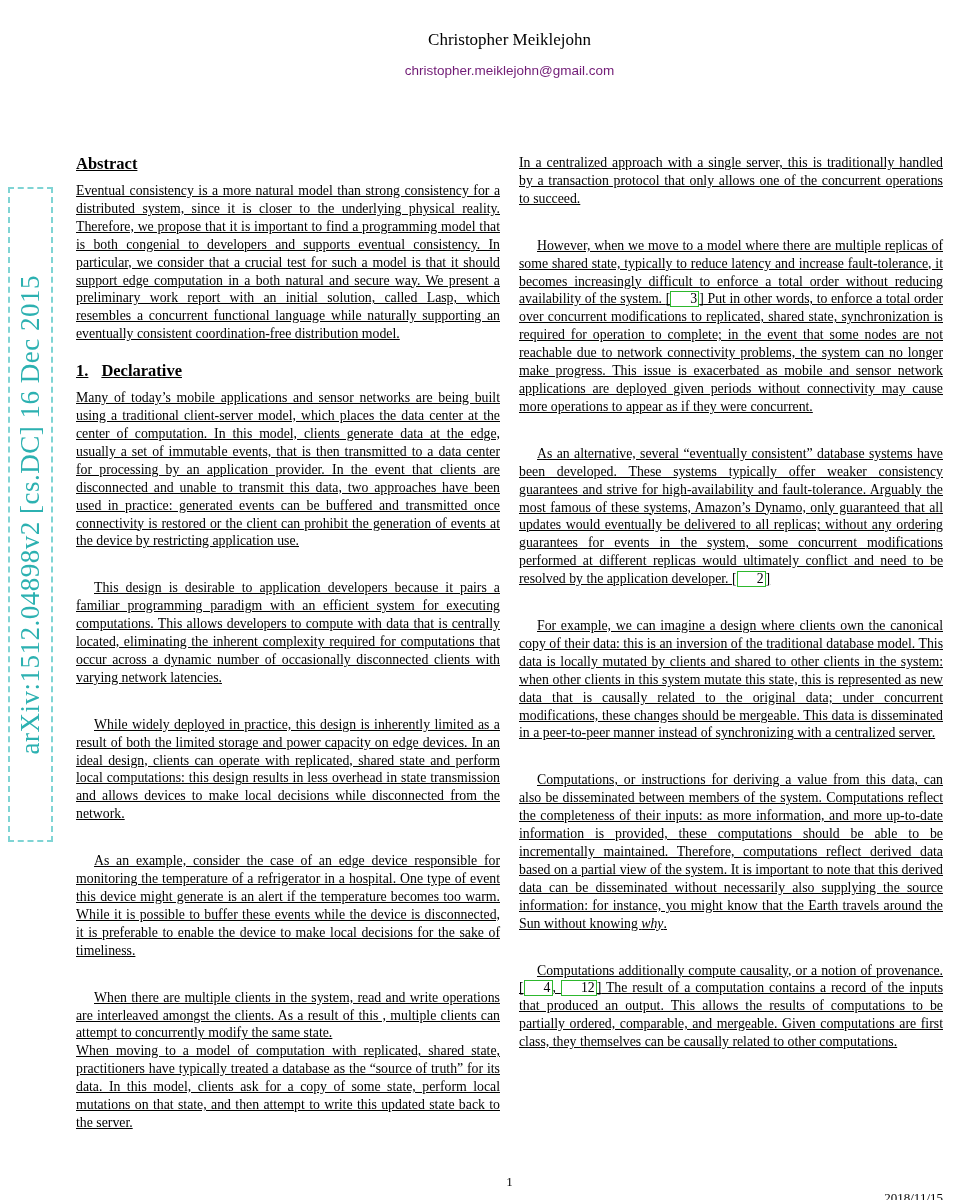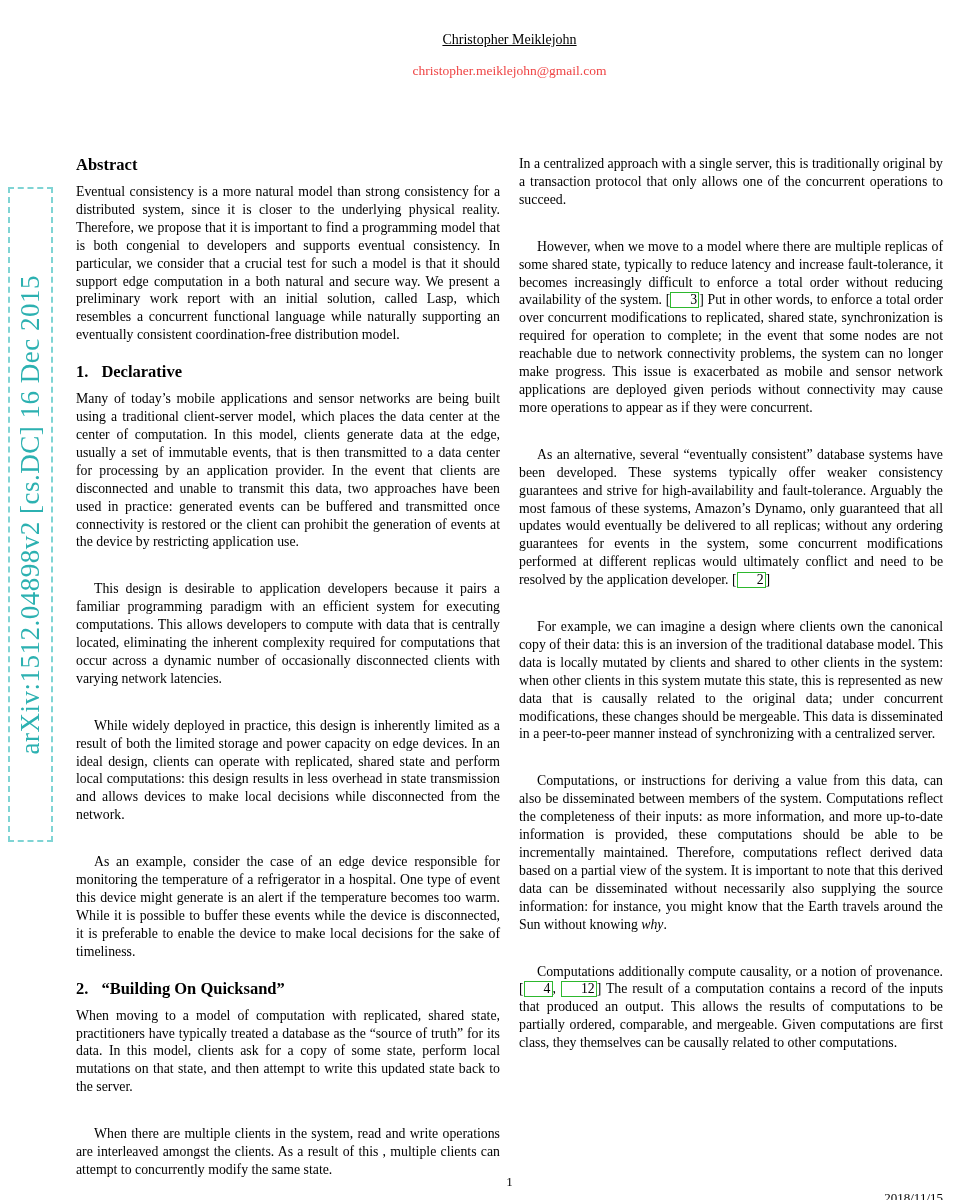--- a/index.html
+++ b/index.html
@@ -11,29 +11,29 @@
   .page{
     position:relative;width:971px;height:1200px;margin:0 auto;
     background:#ffffff;color:#000;overflow:hidden;
     font-family:"Liberation Serif", serif;
   }
   .content{position:absolute;left:76px;right:28px;top:0;}
   .paper-title{
     font-size:28px;font-weight:bold;text-align:center;
     margin:6px 0 0 0;line-height:34px;letter-spacing:0.2px;
   }
-  .author{ text-align:center;font-size:14px;margin-top:30px;line-height:20px;text-decoration:underline; }
+  .author{ text-align:center;font-size:17px;margin-top:30px;line-height:20px; }
   .email{
     text-align:center;font-size:13.5px;margin-top:13px;
-    font-family:Liberation Serif, serif;color:#ef4444;
+    font-family:Liberation Sans, sans-serif;color:#701a75;
   }
   .columns{display:flex;gap:19px;margin-top:76px;}
   .col{
     flex:1;min-width:0;text-align:justify;
-    font-size:13.8px;line-height:17.9px;
+    font-size:13.8px;line-height:17.9px;text-decoration:underline;
   }
   h2.sec{
     font-size:16.5px;font-weight:bold;text-align:left;
     margin:18px 0 8px 0;line-height:20px;
   }
   h2.sec:first-child{margin-top:0;}
   h2.sec .sec-num{margin-right:13px;}
   p.para{margin:0;padding:0;}
   p.para.indent{text-indent:18px;margin-top:29px;}
   .cite{white-space:nowrap;}
@@ -77,26 +77,25 @@
 
     <div class="columns">
       <div class="col" id="col-left">
           <h2 class="sec"><span>Abstract</span></h2>
           <p class="para">Eventual consistency is a more natural model than strong consistency for a distributed system, since it is closer to the underlying physical reality. Therefore, we propose that it is important to find a programming model that is both congenial to developers and supports eventual consistency. In particular, we consider that a crucial test for such a model is that it should support edge computation in a both natural and secure way. We present a preliminary work report with an initial solution, called Lasp, which resembles a concurrent functional language while naturally supporting an eventually consistent coordination-free distribution model.</p>
           <h2 class="sec"><span class="sec-num">1.</span><span>Declarative</span></h2>
           <p class="para">Many of today’s mobile applications and sensor networks are being built using a traditional client-server model, which places the data center at the center of computation. In this model, clients generate data at the edge, usually a set of immutable events, that is then transmitted to a data center for processing by an application provider. In the event that clients are disconnected and unable to transmit this data, two approaches have been used in practice: generated events can be buffered and transmitted once connectivity is restored or the client can prohibit the generation of events at the device by restricting application use.</p>
           <p class="para indent">This design is desirable to application developers because it pairs a familiar programming paradigm with an efficient system for executing computations. This allows developers to compute with data that is centrally located, eliminating the inherent complexity required for computations that occur across a dynamic number of occasionally disconnected clients with varying network latencies.</p>
           <p class="para indent">While widely deployed in practice, this design is inherently limited as a result of both the limited storage and power capacity on edge devices. In an ideal design, clients can operate with replicated, shared state and perform local computations: this design results in less overhead in state transmission and allows devices to make local decisions while disconnected from the network.</p>
           <p class="para indent">As an example, consider the case of an edge device responsible for monitoring the temperature of a refrigerator in a hospital. One type of event this device might generate is an alert if the temperature becomes too warm. While it is possible to buffer these events while the device is disconnected, it is preferable to enable the device to make local decisions for the sake of timeliness.</p>
-          <h2 class="sec"><span class="sec-num">2.</span><span>“Building On Quicksand”</span></h2>
+          <p class="para indent">When there are multiple clients in the system, read and write operations are interleaved amongst the clients. As a result of this , multiple clients can attempt to concurrently modify the same state.</p>
           <p class="para">When moving to a model of computation with replicated, shared state, practitioners have typically treated a database as the “source of truth” for its data. In this model, clients ask for a copy of some state, perform local mutations on that state, and then attempt to write this updated state back to the server.</p>
-          <p class="para indent">When there are multiple clients in the system, read and write operations are interleaved amongst the clients. As a result of this , multiple clients can attempt to concurrently modify the same state.</p>
         </div>
       <div class="col" id="col-right">
-          <p class="para">In a centralized approach with a single server, this is traditionally original by a transaction protocol that only allows one of the concurrent operations to succeed.</p>
+          <p class="para">In a centralized approach with a single server, this is traditionally handled by a transaction protocol that only allows one of the concurrent operations to succeed.</p>
           <p class="para indent">However, when we move to a model where there are multiple replicas of some shared state, typically to reduce latency and increase fault-tolerance, it becomes increasingly difficult to enforce a total order without reducing availability of the system. <span class="cite">[<span class="cite-box">3</span>]</span> Put in other words, to enforce a total order over concurrent modifications to replicated, shared state, synchronization is required for operation to complete; in the event that some nodes are not reachable due to network connectivity problems, the system can no longer make progress. This issue is exacerbated as mobile and sensor network applications are deployed given periods without connectivity may cause more operations to appear as if they were concurrent.</p>
           <p class="para indent">As an alternative, several “eventually consistent” database systems have been developed. These systems typically offer weaker consistency guarantees and strive for high-availability and fault-tolerance. Arguably the most famous of these systems, Amazon’s Dynamo, only guaranteed that all updates would eventually be delivered to all replicas; without any ordering guarantees for events in the system, some concurrent modifications performed at different replicas would ultimately conflict and need to be resolved by the application developer. <span class="cite">[<span class="cite-box">2</span>]</span></p>
           <p class="para indent">For example, we can imagine a design where clients own the canonical copy of their data: this is an inversion of the traditional database model. This data is locally mutated by clients and shared to other clients in the system: when other clients in this system mutate this state, this is represented as new data that is causally related to the original data; under concurrent modifications, these changes should be mergeable. This data is disseminated in a peer-to-peer manner instead of synchronizing with a centralized server.</p>
           <p class="para indent">Computations, or instructions for deriving a value from this data, can also be disseminated between members of the system. Computations reflect the completeness of their inputs: as more information, and more up-to-date information is provided, these computations should be able to be incrementally maintained. Therefore, computations reflect derived data based on a partial view of the system. It is important to note that this derived data can be disseminated without necessarily also supplying the source information: for instance, you might know that the Earth travels around the Sun without knowing <i class="emph">why</i>.</p>
           <p class="para indent">Computations additionally compute causality, or a notion of provenance. <span class="cite">[<span class="cite-box">4</span>, <span class="cite-box">12</span>]</span> The result of a computation contains a record of the inputs that produced an output. This allows the results of computations to be partially ordered, comparable, and mergeable. Given computations are first class, they themselves can be causally related to other computations.</p>
         </div>
     </div>
   </div>
 
   <div class="footer">

